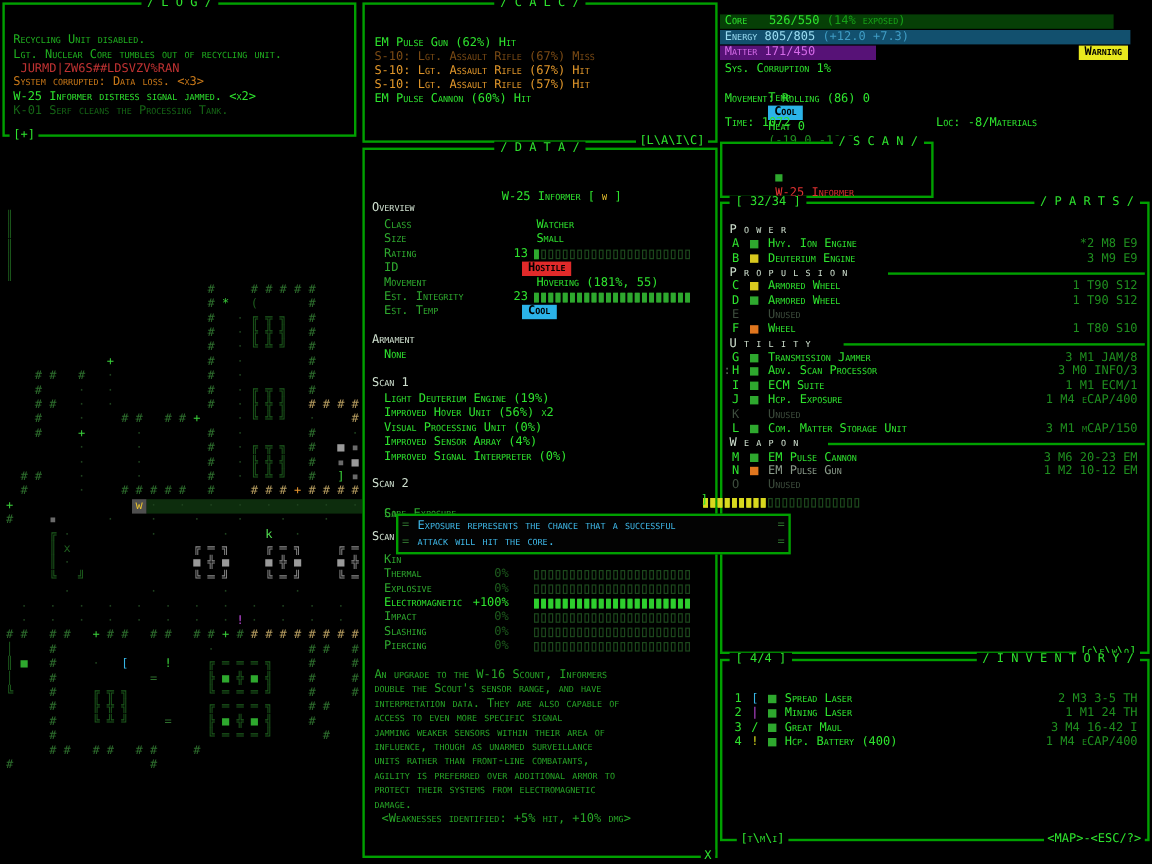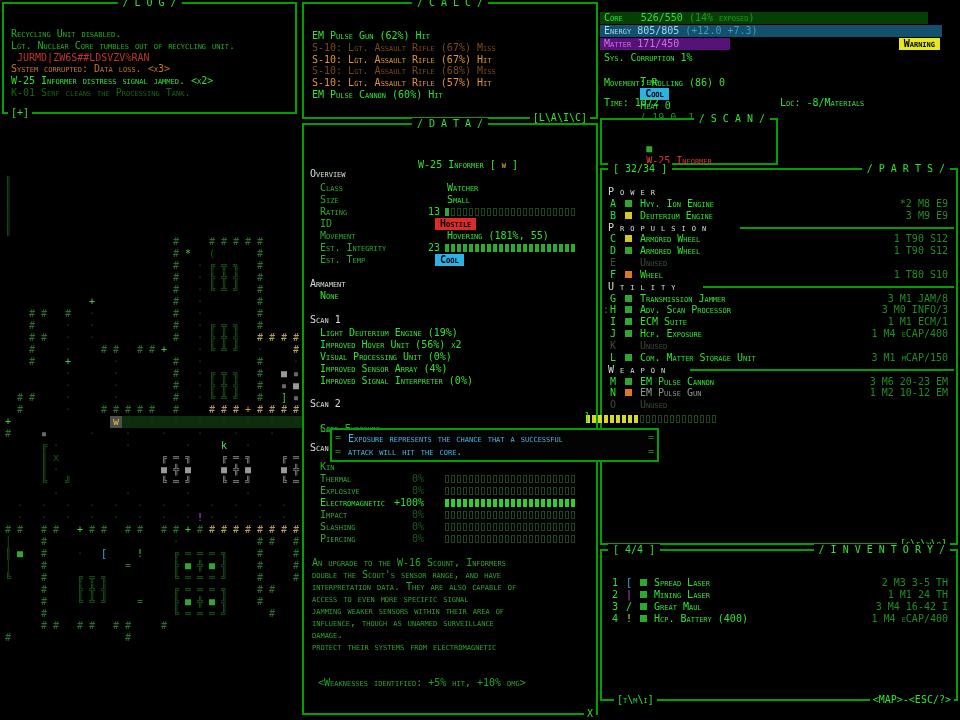--- a/index.html
+++ b/index.html
@@ -116,21 +116,20 @@
       </div>
     <span class="tag" style="left:4px;bottom:-7px;">[+]</span>
   </div>
 
   <div class="panel" style="left:302px;top:2px;width:296px;height:117px;">
     <span class="ptitle center">/ C A L C /</span>
     <div class="lines" id="calc-lines" style="left:8px;top:26px;right:4px;">
         <div class="tline" style="color: rgb(46, 227, 46);">EM Pulse Gun (62%) Hit</div>
         <div class="tline" style="color: rgb(122, 74, 20);">S-10: Lgt. Assault Rifle (67%) Miss</div>
         <div class="tline" style="color: rgb(224, 150, 42);">S-10: Lgt. Assault Rifle (67%) Hit</div>
-        <div class="tline" style="color: rgb(122, 74, 20);">S-10: Lgt. Assault Rifle (68%) Miss</div>
         <div class="tline" style="color: rgb(224, 150, 42);">S-10: Lgt. Assault Rifle (57%) Hit</div>
         <div class="tline" style="color: rgb(46, 227, 46);">EM Pulse Cannon (60%) Hit</div>
       </div>
     <span class="tag" style="right:6px;bottom:-7px;">[L\A\I\C]</span>
   </div>
 
   <div>
     <div class="sbar" style="top:12px;">
       <div class="sfill" id="core-fill" style="width: 96%; background: rgb(6, 63, 6);"></div>
       <span class="stext" style="color: rgb(46, 227, 46);"><span>Core</span>&nbsp;&nbsp;&nbsp;<span>526/550</span> <span id="core-extra" style="color: rgb(23, 160, 23); text-align: center;">(14% exposed)</span></span>
@@ -252,22 +251,24 @@
         <div class="rrow"><span class="lbl" style="color: rgb(46, 168, 46);">Slashing</span><span class="pct">0%</span><span class="bar"><span class="cell"></span><span class="cell"></span><span class="cell"></span><span class="cell"></span><span class="cell"></span><span class="cell"></span><span class="cell"></span><span class="cell"></span><span class="cell"></span><span class="cell"></span><span class="cell"></span><span class="cell"></span><span class="cell"></span><span class="cell"></span><span class="cell"></span><span class="cell"></span><span class="cell"></span><span class="cell"></span><span class="cell"></span><span class="cell"></span><span class="cell"></span><span class="cell"></span></span></div>
         <div class="rrow"><span class="lbl" style="color: rgb(46, 168, 46);">Piercing</span><span class="pct">0%</span><span class="bar"><span class="cell"></span><span class="cell"></span><span class="cell"></span><span class="cell"></span><span class="cell"></span><span class="cell"></span><span class="cell"></span><span class="cell"></span><span class="cell"></span><span class="cell"></span><span class="cell"></span><span class="cell"></span><span class="cell"></span><span class="cell"></span><span class="cell"></span><span class="cell"></span><span class="cell"></span><span class="cell"></span><span class="cell"></span><span class="cell"></span><span class="cell"></span><span class="cell"></span></span></div>
       </div>
     <div class="lines" id="desc-lines" style="left:8px;top:432px;right:4px;color:#27a527;">
         <div class="tline" style="height: 12px;">An upgrade to the W-16 Scount, Informers</div>
         <div class="tline" style="height: 12px;">double the Scout's sensor range, and have</div>
         <div class="tline" style="height: 12px;">interpretation data. They are also capable of</div>
         <div class="tline" style="height: 12px;">access to even more specific signal</div>
         <div class="tline" style="height: 12px;">jamming weaker sensors within their area of</div>
         <div class="tline" style="height: 12px;">influence, though as unarmed surveillance</div>
+        <div class="tline" style="height: 12px;">units rather than front-line combatants,</div>
+        <div class="tline" style="height: 12px;">agility is preferred over additional armor to</div>
+        <div class="tline" style="height: 12px;">protect their systems from electromagnetic</div>
         <div class="tline" style="height: 12px;">damage.</div>
-        <div class="tline" style="height: 12px;">protect their systems from electromagnetic</div>
       </div>
     <div class="abs" style="left:8px;top:552px;color:#27a527;"> &lt;Weaknesses identified: +5% hit, +10% dmg&gt;</div>
     <span class="tag" style="right:0px;bottom:-7px;">X</span>
   </div>
 
   <div id="tooltip">
     <span class="deco" style="left:3px;">=
 =</span>
     <span class="deco" style="right:3px;">=
 =</span>

